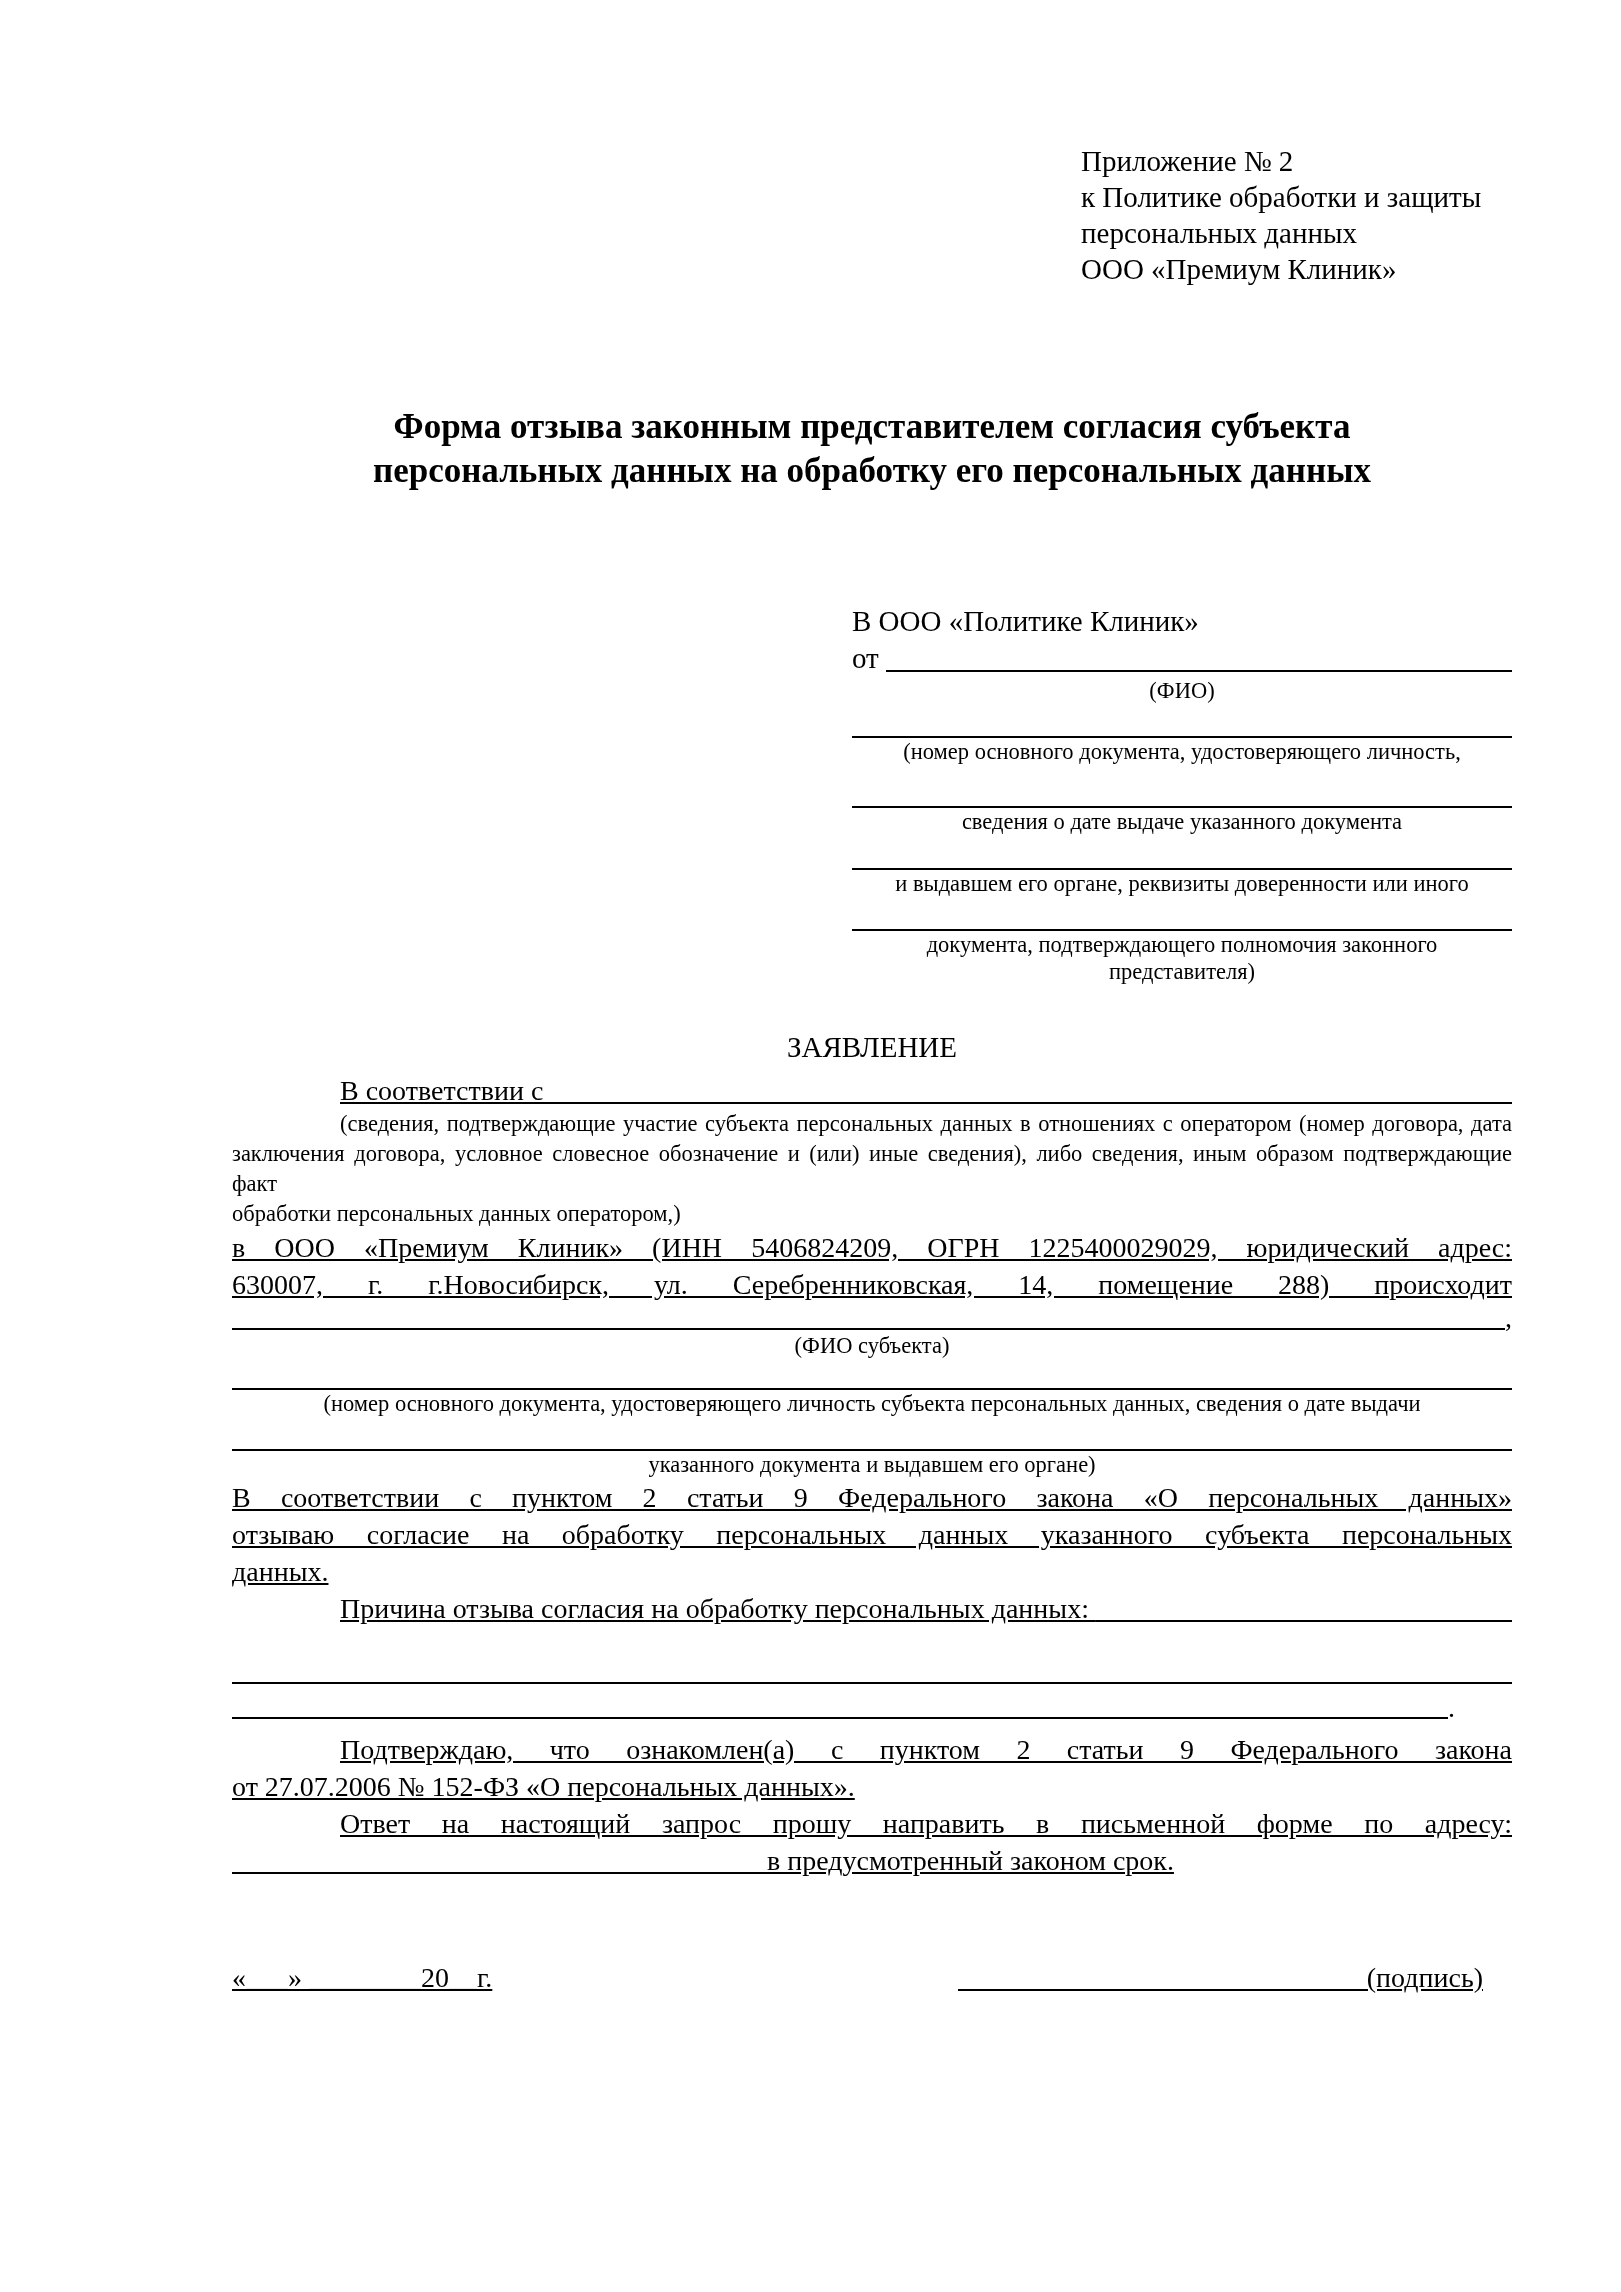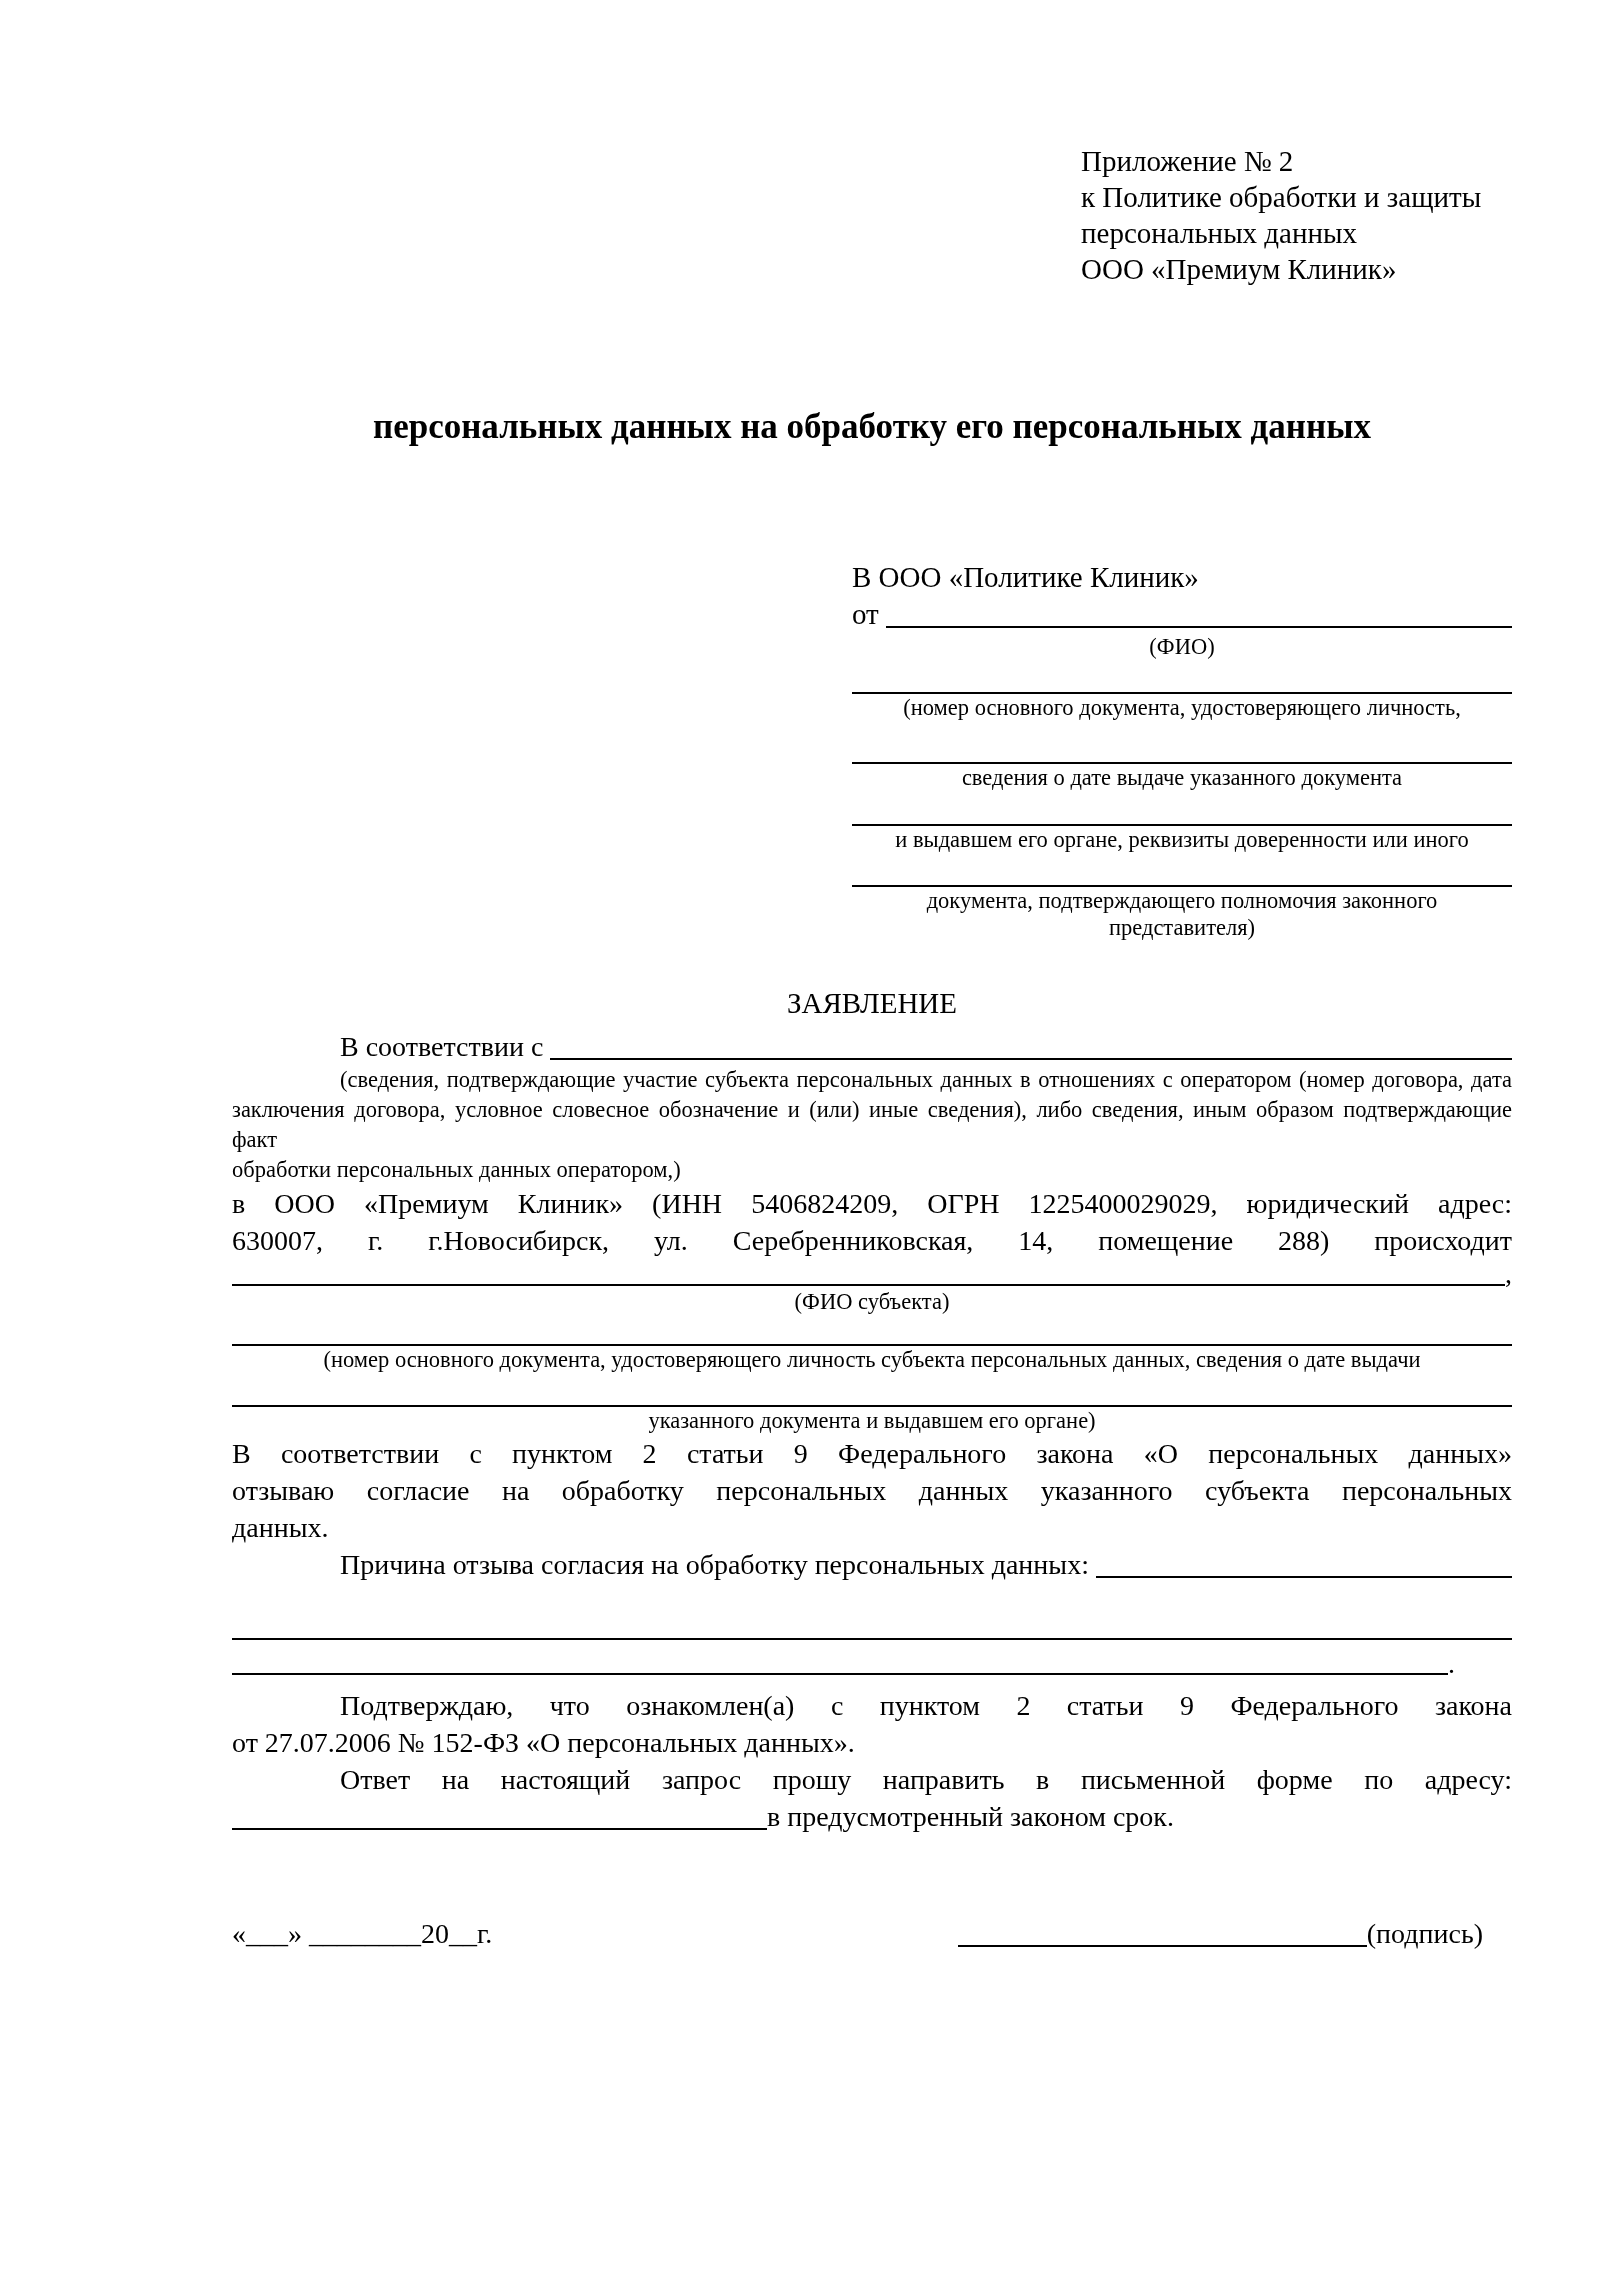--- a/index.html
+++ b/index.html
@@ -5,21 +5,21 @@
   html,body{margin:0;padding:0;background:#ffffff;}
   .page{
     position:relative;
     width:1621px;height:2293px;
     background:#ffffff;color:#000;
     font-family:"Liberation Serif","DejaVu Serif",serif;
     overflow:hidden;
   }
   .content{padding:0 109px 0 232px;}
   
-  .t{font-size:28px;line-height:37px;}
+  .t{font-size:28px;line-height:37px;text-decoration:underline;}
   .just{text-align:justify;text-align-last:justify;}
   
   .appendix{margin-top:143px;margin-left:849px;width:431px;font-size:29px;line-height:36px;}
   
   .title{margin-top:118px;text-align:center;font-weight:bold;font-size:35px;line-height:44px;}
   
   .addressee{margin-top:110px;margin-left:620px;width:660px;font-size:29px;line-height:37px;}
   .caption{font-size:22.5px;line-height:27.4px;text-align:center;}
   .hr{border-bottom:2.9px solid #000;}
   .f2{margin-top:3.9px;height:27.4px;}
@@ -57,20 +57,21 @@
   <div class="content">
 
     <div class="appendix">
       <div>Приложение № 2</div>
       <div>к Политике обработки и защиты</div>
       <div>персональных данных</div>
       <div>ООО «Премиум Клиник»</div>
     </div>
 
     <div class="title">
+      <div>Форма отзыва законным представителем согласия субъекта</div>
       <div>персональных данных на обработку его персональных данных</div>
     </div>
 
     <div class="addressee">
       <div>В ООО «Политике Клиник»</div>
       <div class="row">
         <span>от </span>
         <div class="fill"></div>
       </div>
       <div class="caption">(ФИО)</div>

